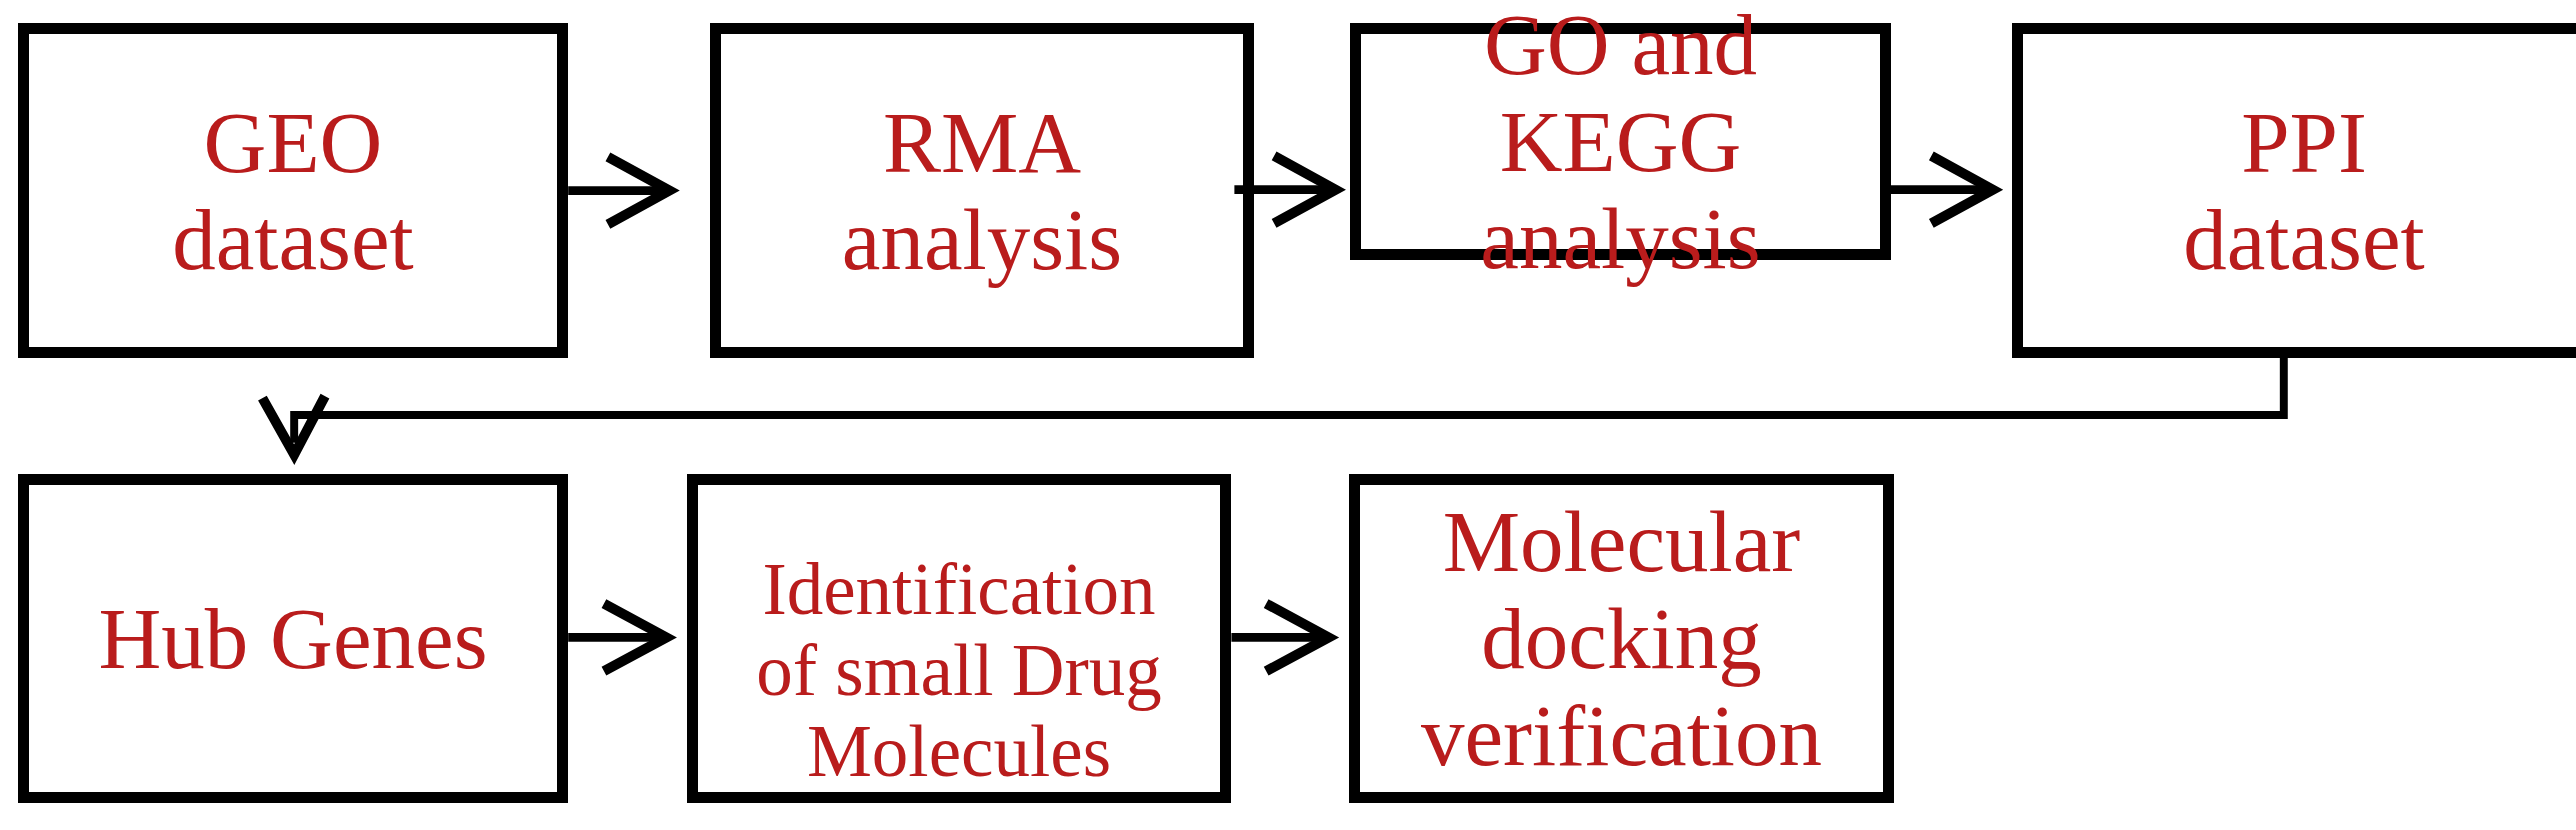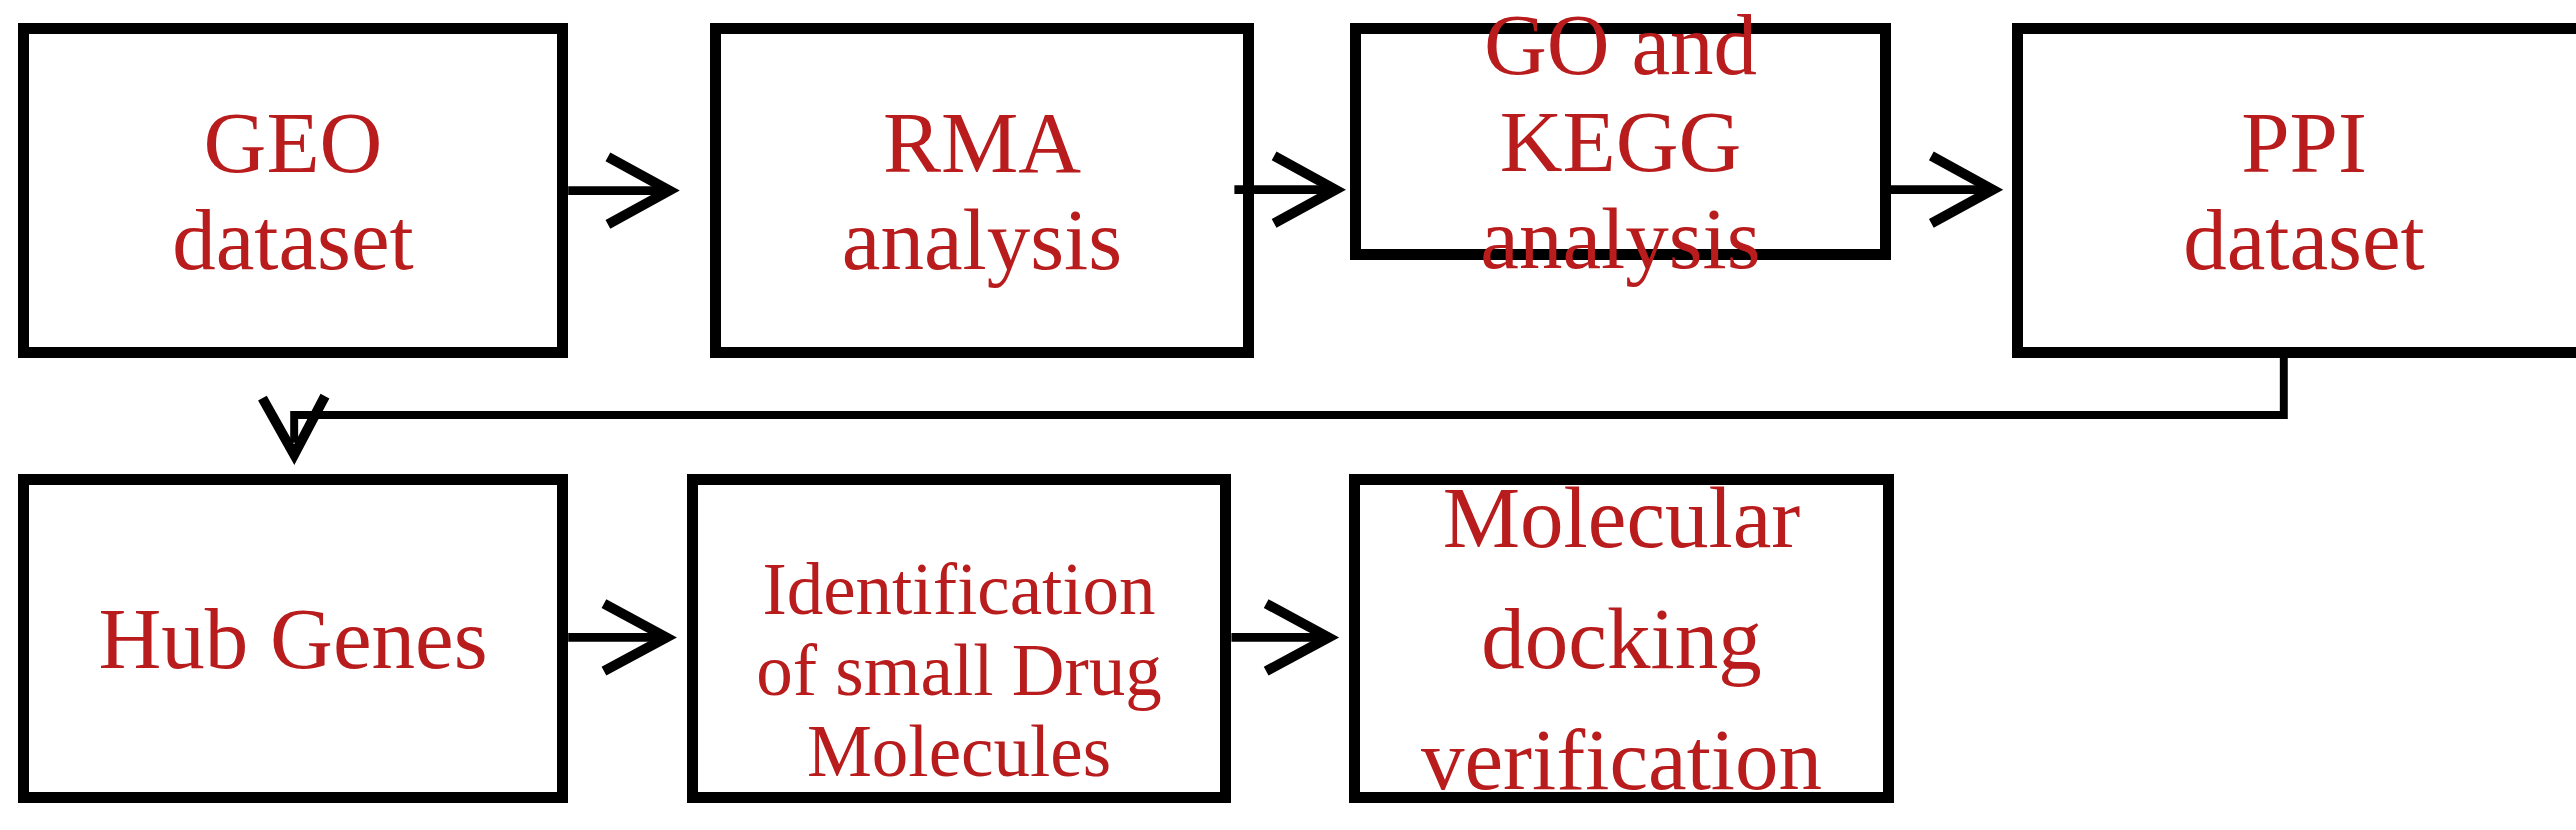--- a/index.html
+++ b/index.html
@@ -35,21 +35,21 @@
   .small-text{ font-size: 73px; line-height: 81px; justify-content: flex-end; }
 
   
   #box-geo      { left: 18px;   top: 23px;  width: 550px; height: 335px; }
   #box-rma      { left: 690px;  top: 23px;  width: 544px; height: 335px; margin-left: 20px; }
   #box-gokegg   { left: 1350px; top: 23px;  width: 541px; height: 237px; }
   #box-ppi      { left: 2012px; top: 23px;  width: 584px; height: 335px; }
   
   #box-hub      { left: 18px;   top: 474px; width: 550px; height: 329px; text-align: center; }
   #box-ident    { left: 687px;  top: 474px; width: 544px; height: 329px; }
-  #box-docking  { left: 1349px; top: 474px; width: 545px; height: 329px; gap: 24px; }
+  #box-docking  { left: 1349px; top: 474px; width: 545px; height: 329px; }
 
   svg.overlay {
     position: absolute;
     left: 0;
     top: 0;
     width: 2576px;
     height: 830px;
     pointer-events: none;
   }
   svg.overlay polyline, svg.overlay line {

